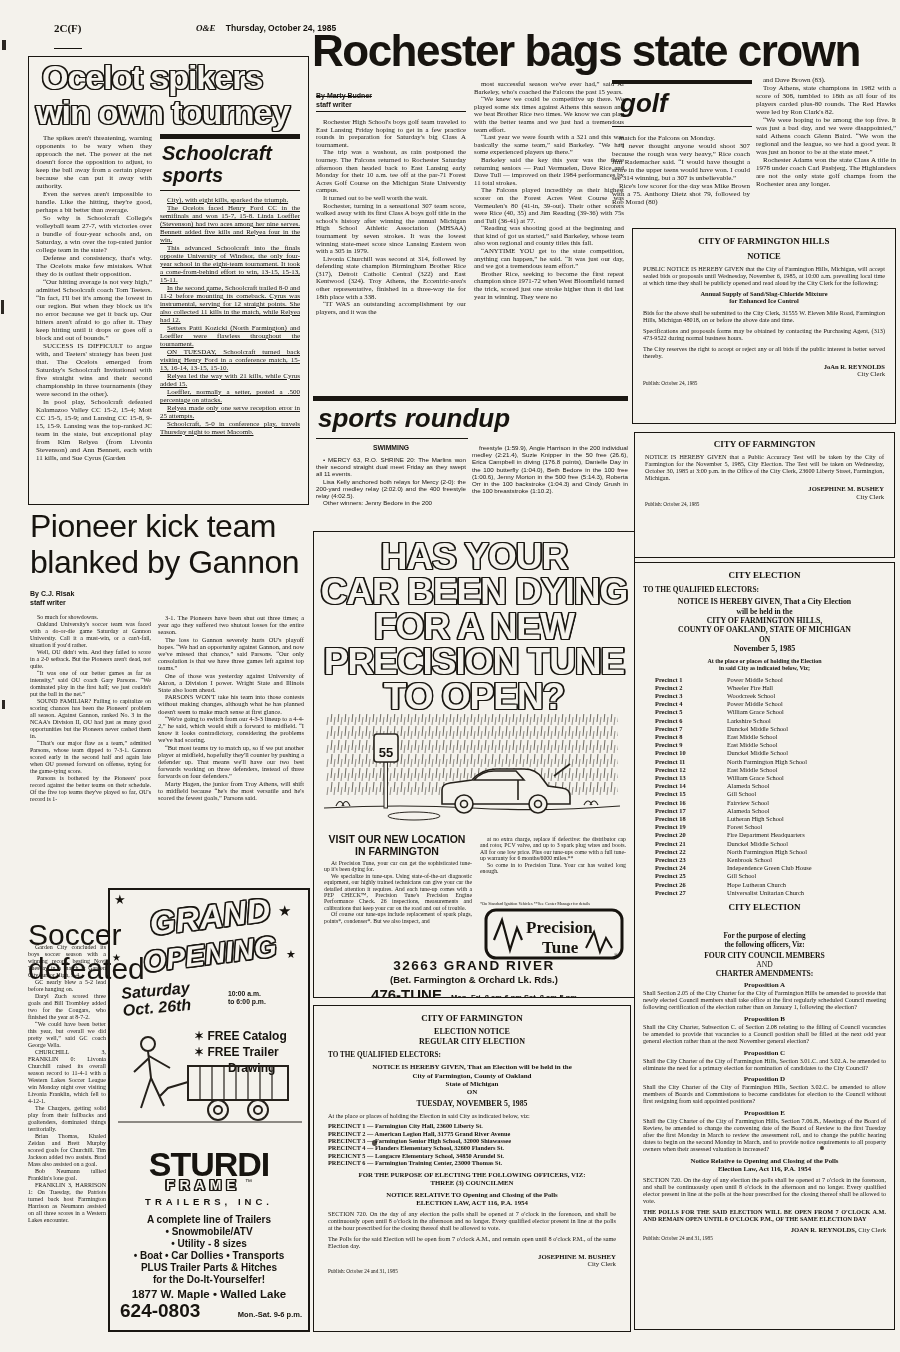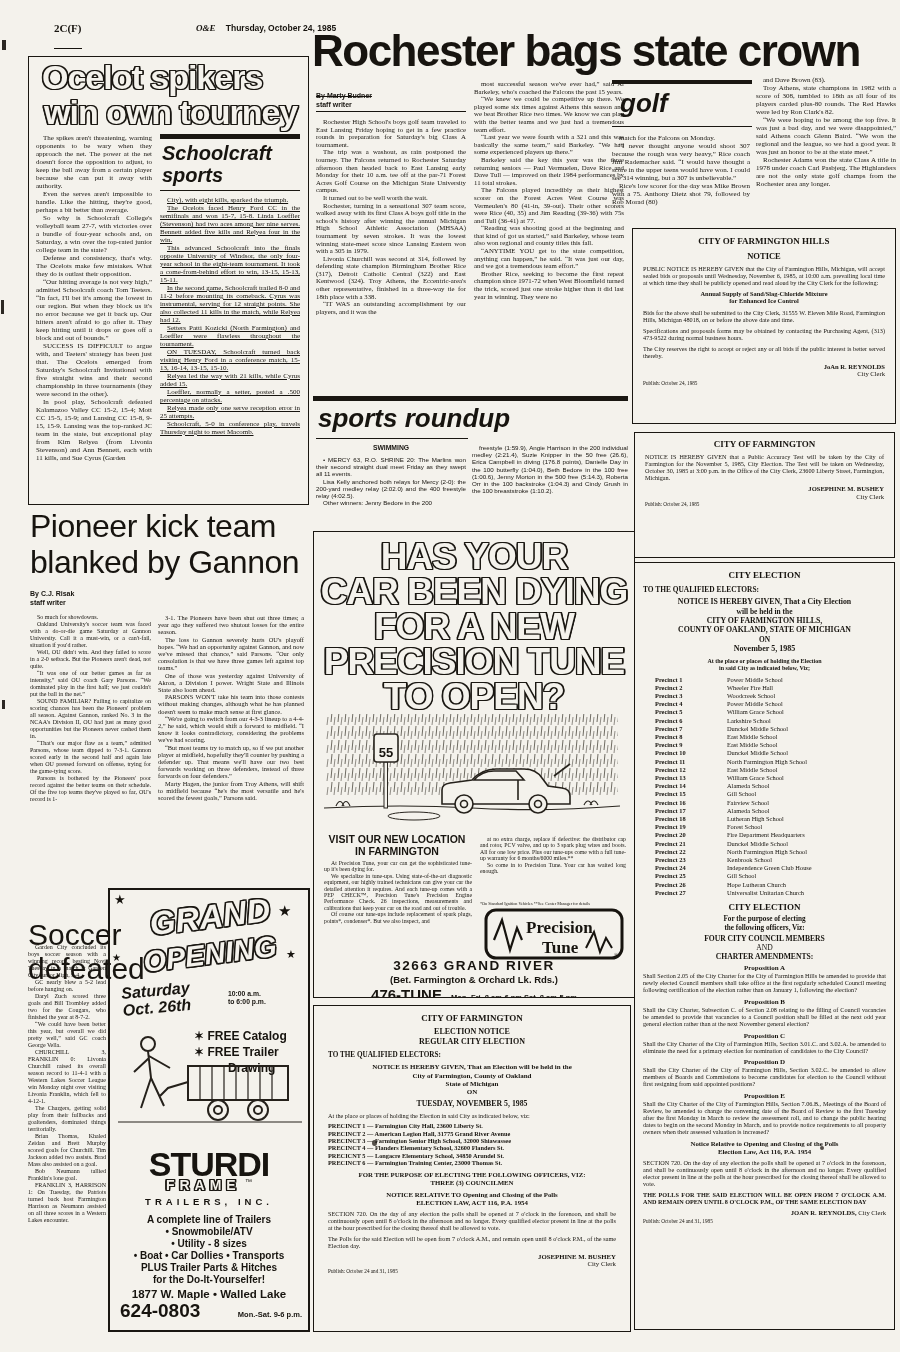--- a/index.html
+++ b/index.html
@@ -53,21 +53,21 @@
   <div class="abs b" style="left:54px;top:22px;font-size:11px;border-bottom:1.2px solid #17140f;padding-bottom:14px;">2C(F)</div>
   <div class="abs" style="left:196px;top:23px;font-size:9px;white-space:nowrap;">
     <span class="b i">O&amp;E</span>
     <span class="b sans" style="font-size:8.5px;margin-left:8px;">Thursday, October 24, 1985</span>
   </div>
 
   <div class="abs sans" style="left:312px;top:26px;width:588px;font-size:44px;font-weight:800;letter-spacing:-1.5px;white-space:nowrap;">Rochester bags state crown</div>
 
   <div class="nbox" style="left:28px;top:56px;width:281px;height:449px;"></div>
   <div class="abs outline" style="left:42px;top:60px;font-size:34px;line-height:34px;letter-spacing:-1px;white-space:nowrap;">Ocelot spikers</div>
-  <div class="abs outline" style="left:44px;top:95px;font-size:34px;line-height:34px;letter-spacing:-1px;white-space:nowrap;">win own tourney</div>
+  <div class="abs outline" style="left:36px;top:95px;font-size:34px;line-height:34px;letter-spacing:-1px;white-space:nowrap;">win own tourney</div>
 
   <div class="col bt7" style="left:36px;top:134px;width:116px;height:366px;">
       <p>The spikes aren't threatening, warning opponents to be wary when they approach the net. The power at the net doesn't force the opposition to adjust, to keep the ball away from a certain player because she can put it away with authority.</p>
       <p>Even the serves aren't impossible to handle. Like the hitting, they're good, perhaps a bit better than average.</p>
       <p>So why is Schoolcraft College's volleyball team 27-7, with victories over a bundle of four-year schools and, on Saturday, a win over the top-rated junior college team in the state?</p>
       <p>Defense and consistency, that's why. The Ocelots make few mistakes. What they do is outlast their opposition.</p>
       <p>“Our hitting average is not very high,” admitted Schoolcraft coach Tom Teeters. “In fact, I'll bet it's among the lowest in our region. But when they block us it's no error because we get it back up. Our hitters aren't afraid to go after it. They keep hitting until it drops or goes off a block and out of bounds.”</p>
       <p>SUCCESS IS DIFFICULT to argue with, and Teeters' strategy has been just that. The Ocelots emerged from Saturday's Schoolcraft Invitational with five straight wins and their second championship in three tournaments (they were second in the other).</p>
       <p>In pool play, Schoolcraft defeated Kalamazoo Valley CC 15-2, 15-4; Mott CC 15-5, 15-9; and Lansing CC 15-8, 9-15, 15-9. Lansing was the top-ranked JC team in the state, but exceptional play from Kim Relyea (from Livonia Stevenson) and Ann Bennett, each with 11 kills, and Sue Cyrus (Garden</p>
     </div>
@@ -298,21 +298,21 @@
           <div class="precinct-row">
           <span class="pn">Precinct 26</span>
           <span class="pl">Hope Lutheran Church</span>
         </div>
           <div class="precinct-row">
           <span class="pn">Precinct 27</span>
           <span class="pl">Universalist Unitarian Church</span>
         </div>
         </div>
       <div class="ctr b" style="font-size:9px;margin-top:5px;">CITY ELECTION</div>
-      <div class="ctr b" style="font-size:7.2px;line-height:8.6px;margin-top:3px;">
+      <div class="ctr b" style="font-size:7.2px;line-height:8.6px;margin-top:20px;">
         <div>For the purpose of electing</div>
         <div>the following officers, Viz:</div>
       </div>
       <div class="ctr b" style="font-size:7.6px;line-height:9px;margin-top:2px;">
         <div>FOUR CITY COUNCIL MEMBERS</div>
         <div style="font-weight:normal;">AND</div>
         <div>CHARTER AMENDMENTS:</div>
       </div>
       <div>
           <div class="prop">

